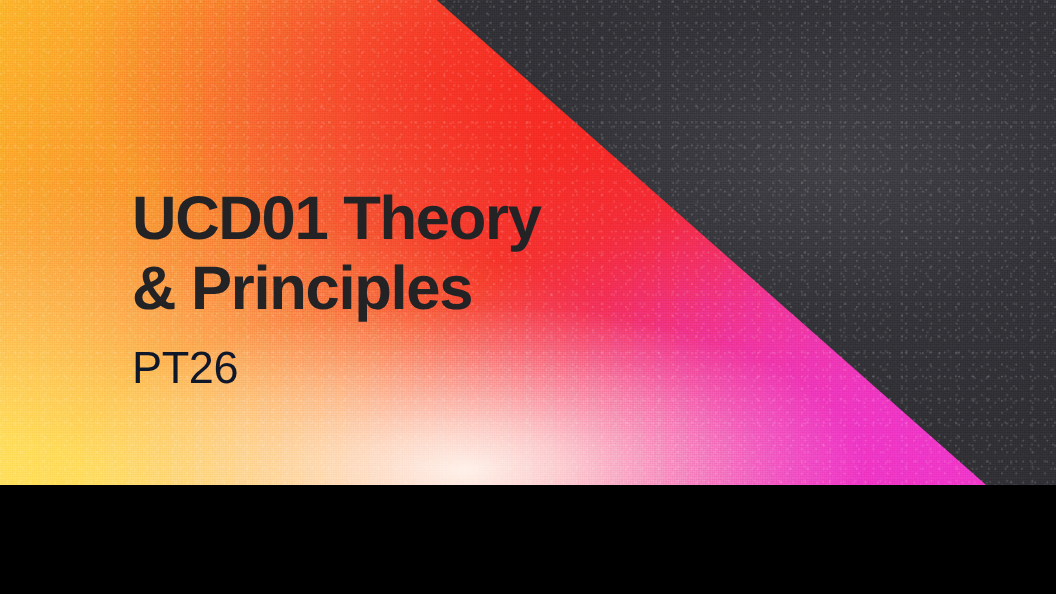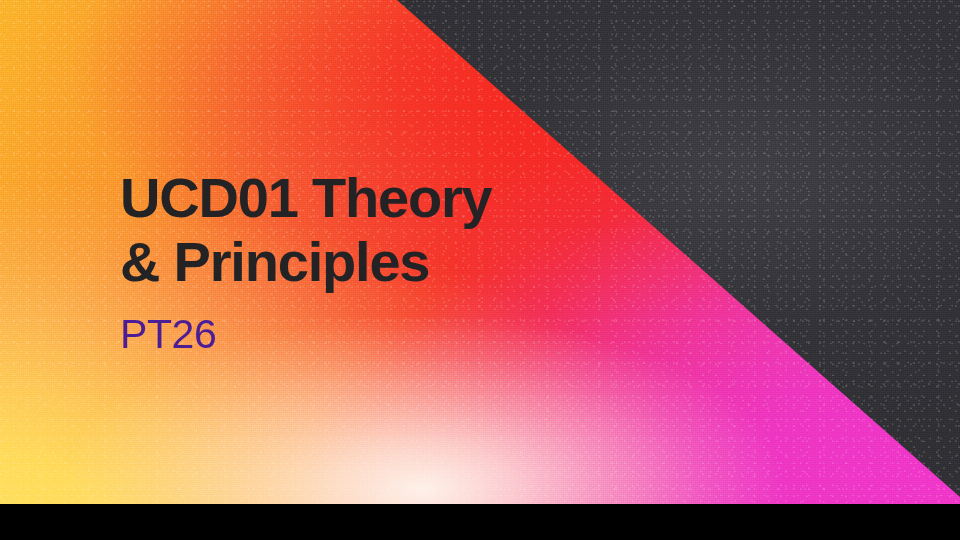--- a/index.html
+++ b/index.html
@@ -8,21 +8,21 @@
     padding: 0;
     background: #000;
   }
   body {
     font-family: "Liberation Sans", sans-serif;
   }
 
   .slide {
     position: relative;
     width: 960px;
-    height: 504px;
+    height: 441px;
     overflow: hidden;
     background: #f7a02e;
     user-select: none;
   }
 
   
   .bg-base {
     position: absolute;
     inset: 0;
     
@@ -165,21 +165,21 @@
   }
 
   .slide-subtitle {
     margin: 0;
     padding-top: 16px;
     font-family: "Liberation Sans", sans-serif;
     font-size: 41px;
     font-weight: 400;
     line-height: 48px;
     letter-spacing: -0.4px;
-    color: #4c1d95;
+    color: #0f172a;
   }
 </style>
 </head>
 <body>
 
 <div class="slide">
 
   <div class="bg-base"></div>
   <div class="bg-yellow-pool"></div>
   <div class="bg-red-bloom"></div>

